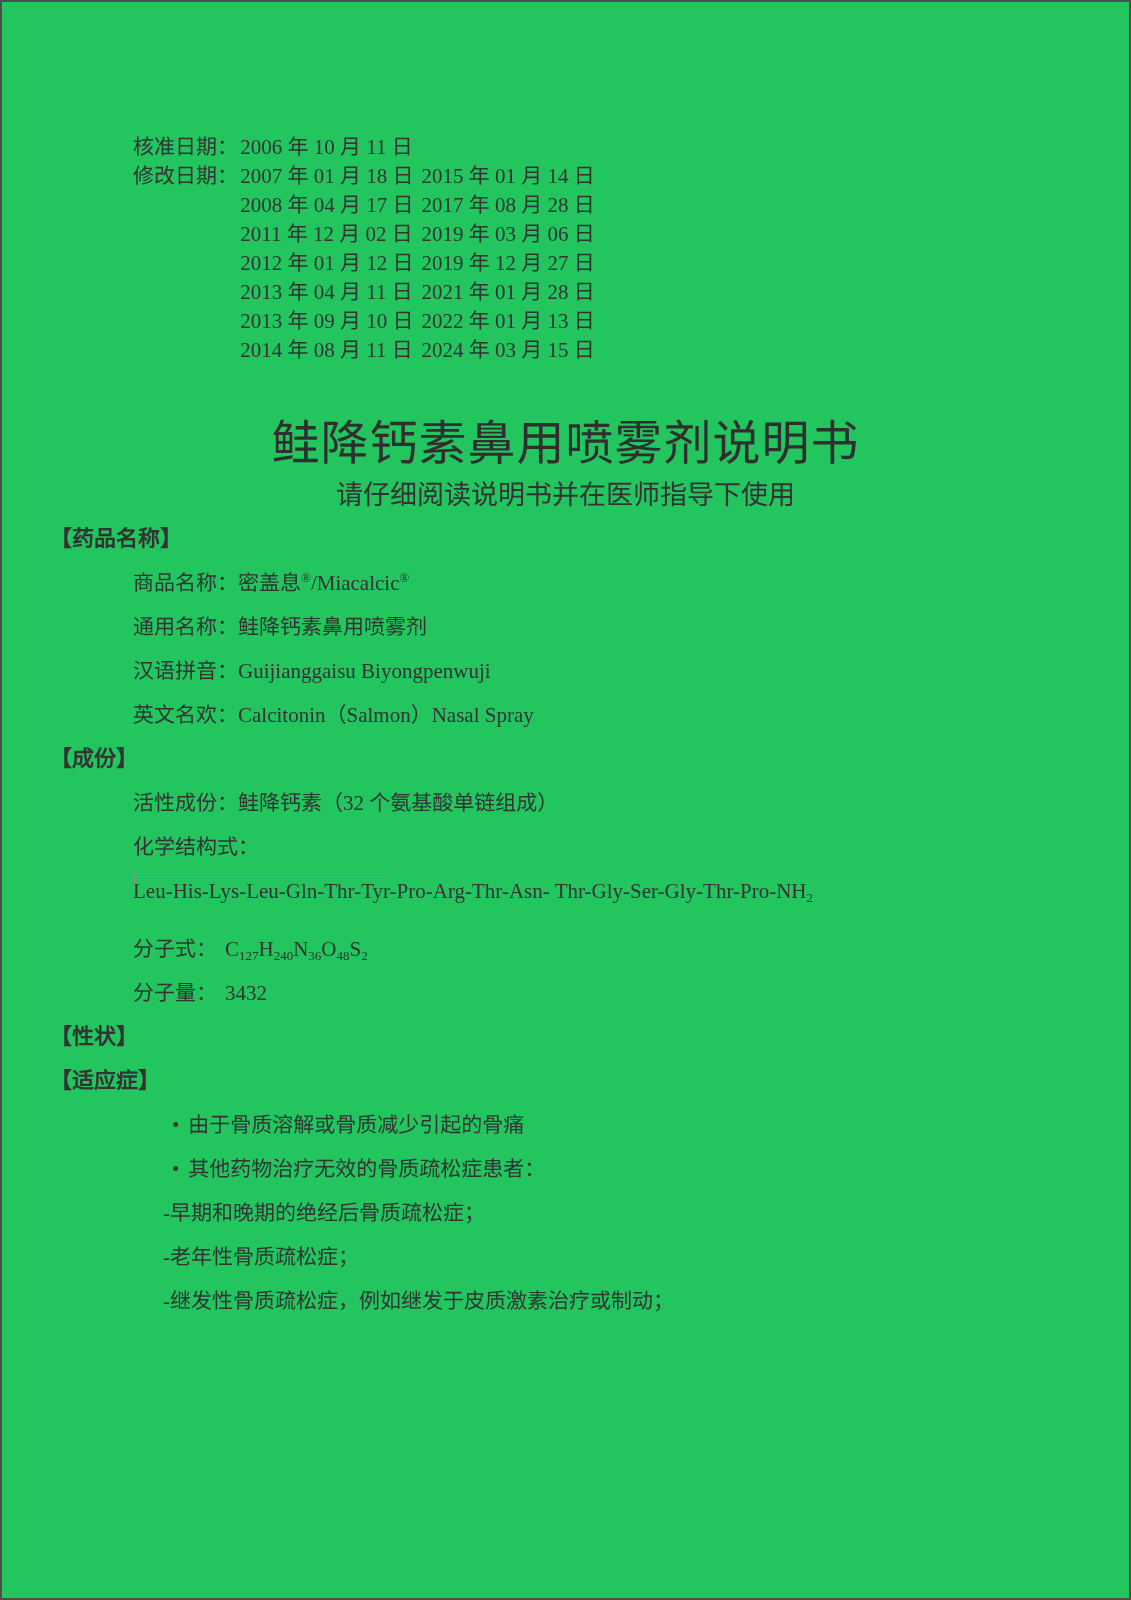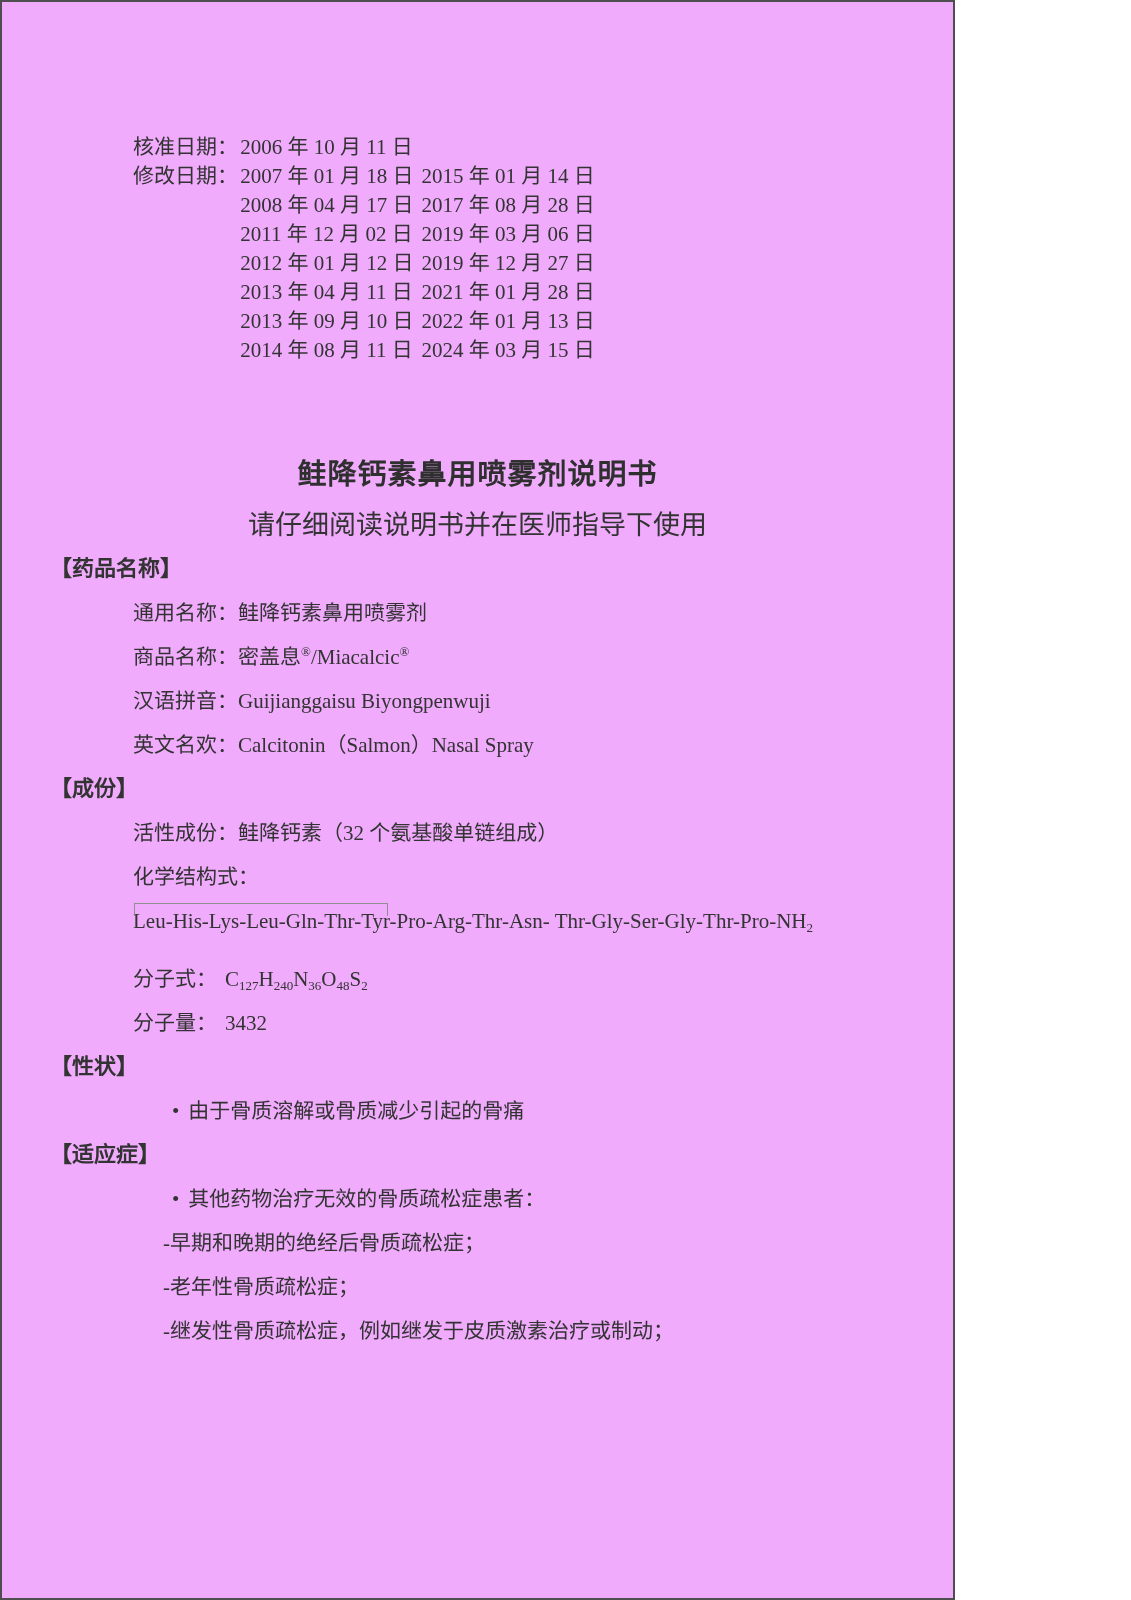--- a/index.html
+++ b/index.html
@@ -1,41 +1,41 @@
 <!DOCTYPE html>
 <html lang="zh-CN"><head>
 <meta charset="utf-8">
 <style>
   html, body { margin: 0; padding: 0; background: #ffffff; }
   .page {
     position: relative;
-    width: 955px;
+    width: 1131px;
     height: 1600px;
     box-sizing: border-box;
     border: 2px solid #4e4e4e;
-    background: #f0abfc;
+    background: #22c55e;
     font-family: "Liberation Serif", "DejaVu Serif", serif;
     color: #333333;
     overflow: hidden;
   }
   .content { padding-top: 131px; }
 
   
   .dates { margin-left: 131px; font-size: 21px; line-height: 29px; }
   .date-row { white-space: nowrap; }
   .dlabel { display: inline-block; width: 102px; }
   .dcol1  { display: inline-block; width: 176px; }
   .dcol2  { display: inline-block; }
 
   
   .doc-title {
-    margin-top: 80px;
-    font-size: 29px;
+    margin-top: 50px;
+    font-size: 48px;
     line-height: 58px;
-    font-weight: bold;
+    font-weight: normal;
     letter-spacing: 1px;
     text-align: center;
     color: #2f2f2f;
   }
   .doc-subtitle {
     font-size: 27px;
     line-height: 44px;
     text-align: center;
   }
 
@@ -109,24 +109,24 @@
         <span class="dcol1">2014 年 08 月 11 日</span>
         <span class="dcol2">2024 年 03 月 15 日</span>
       </div>
     </div>
 
     <div class="doc-title">鲑降钙素鼻用喷雾剂说明书</div>
     <div class="doc-subtitle">请仔细阅读说明书并在医师指导下使用</div>
 
     <div class="line sec-header">【药品名称】</div>
     <div class="line">
-      <span>通用名称：</span><span>鲑降钙素鼻用喷雾剂</span>
+      <span>商品名称：</span><span>密盖息</span><sup class="reg">®</sup><span>/Miacalcic</span><sup class="reg">®</sup>
     </div>
     <div class="line">
-      <span>商品名称：</span><span>密盖息</span><sup class="reg">®</sup><span>/Miacalcic</span><sup class="reg">®</sup>
+      <span>通用名称：</span><span>鲑降钙素鼻用喷雾剂</span>
     </div>
     <div class="line">
       <span>汉语拼音：</span><span>Guijianggaisu Biyongpenwuji</span>
     </div>
     <div class="line">
       <span>英文名欢：</span><span>Calcitonin（Salmon）Nasal Spray</span>
     </div>
 
     <div class="line sec-header">【成份】</div>
     <div class="line">
@@ -141,24 +141,24 @@
     </div>
     <div class="line formula-line">
       <span>分子式：</span><span class="val-gap"></span><span>C</span><sub class="chem">127</sub><span>H</span><sub class="chem">240</sub><span>N</span><sub class="chem">36</sub><span>O</span><sub class="chem">48</sub><span>S</span><sub class="chem">2</sub>
     </div>
     <div class="line">
       <span>分子量：</span><span class="val-gap"></span><span>3432</span>
     </div>
 
     <div class="line sec-header">【性状】</div>
 
+    <div class="line sec-header">【适应症】</div>
     <div class="line bullet-line">
       <span class="bullet-glyph">•</span><span>由于骨质溶解或骨质减少引起的骨痛</span>
     </div>
-    <div class="line sec-header">【适应症】</div>
     <div class="line bullet-line">
       <span class="bullet-glyph">•</span><span>其他药物治疗无效的骨质疏松症患者：</span>
     </div>
     <div class="line dash-line">-早期和晚期的绝经后骨质疏松症；</div>
     <div class="line dash-line">-老年性骨质疏松症；</div>
     <div class="line dash-line">-继发性骨质疏松症，例如继发于皮质激素治疗或制动；</div>
 
   </div>
 </div>
 

